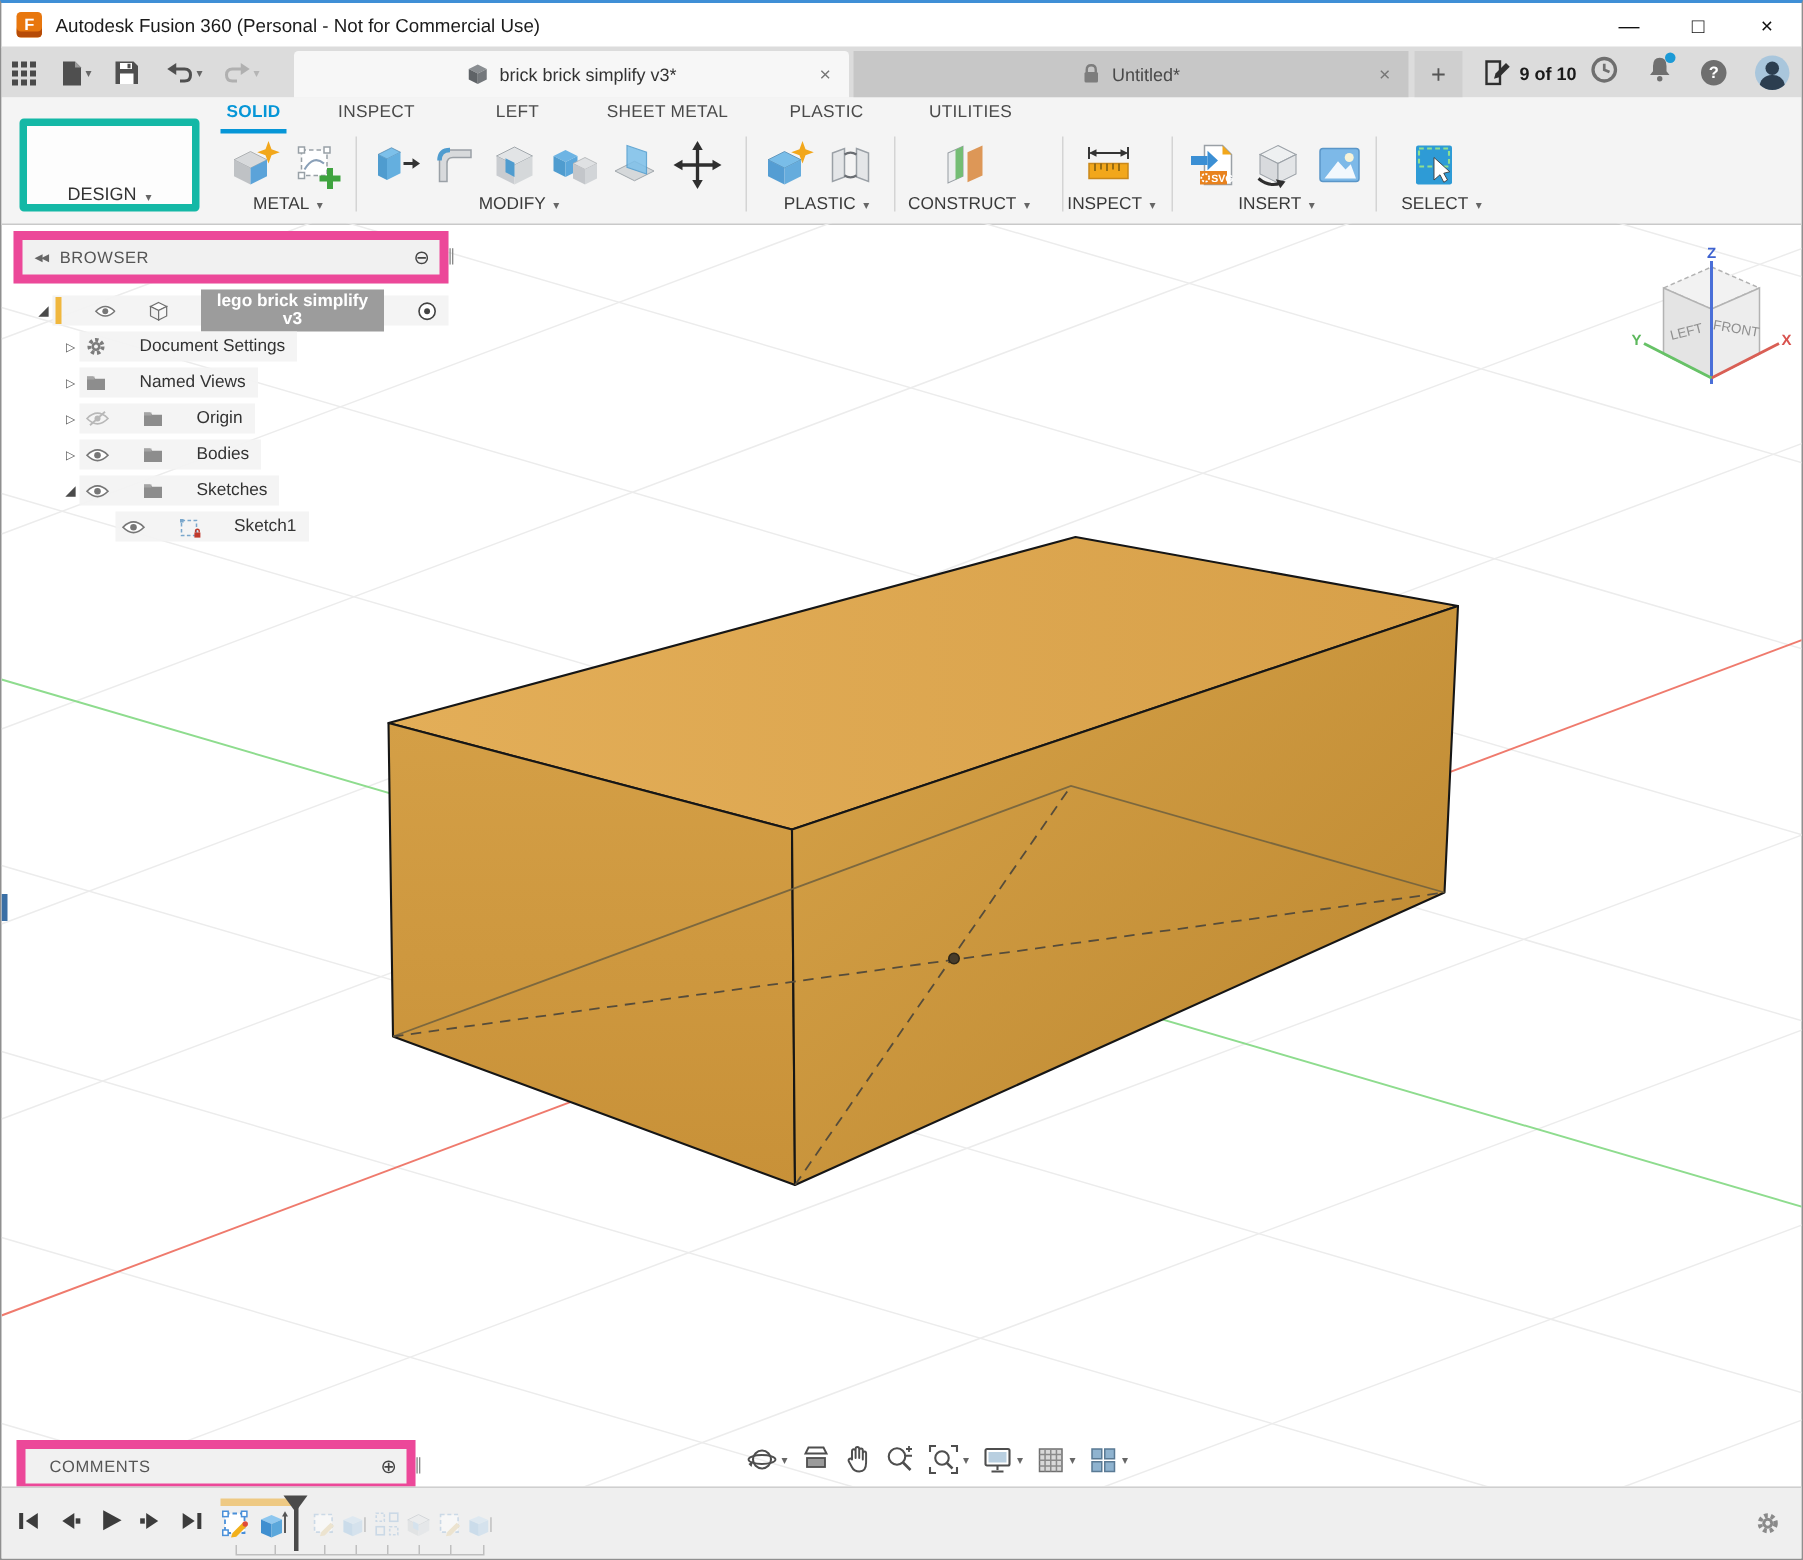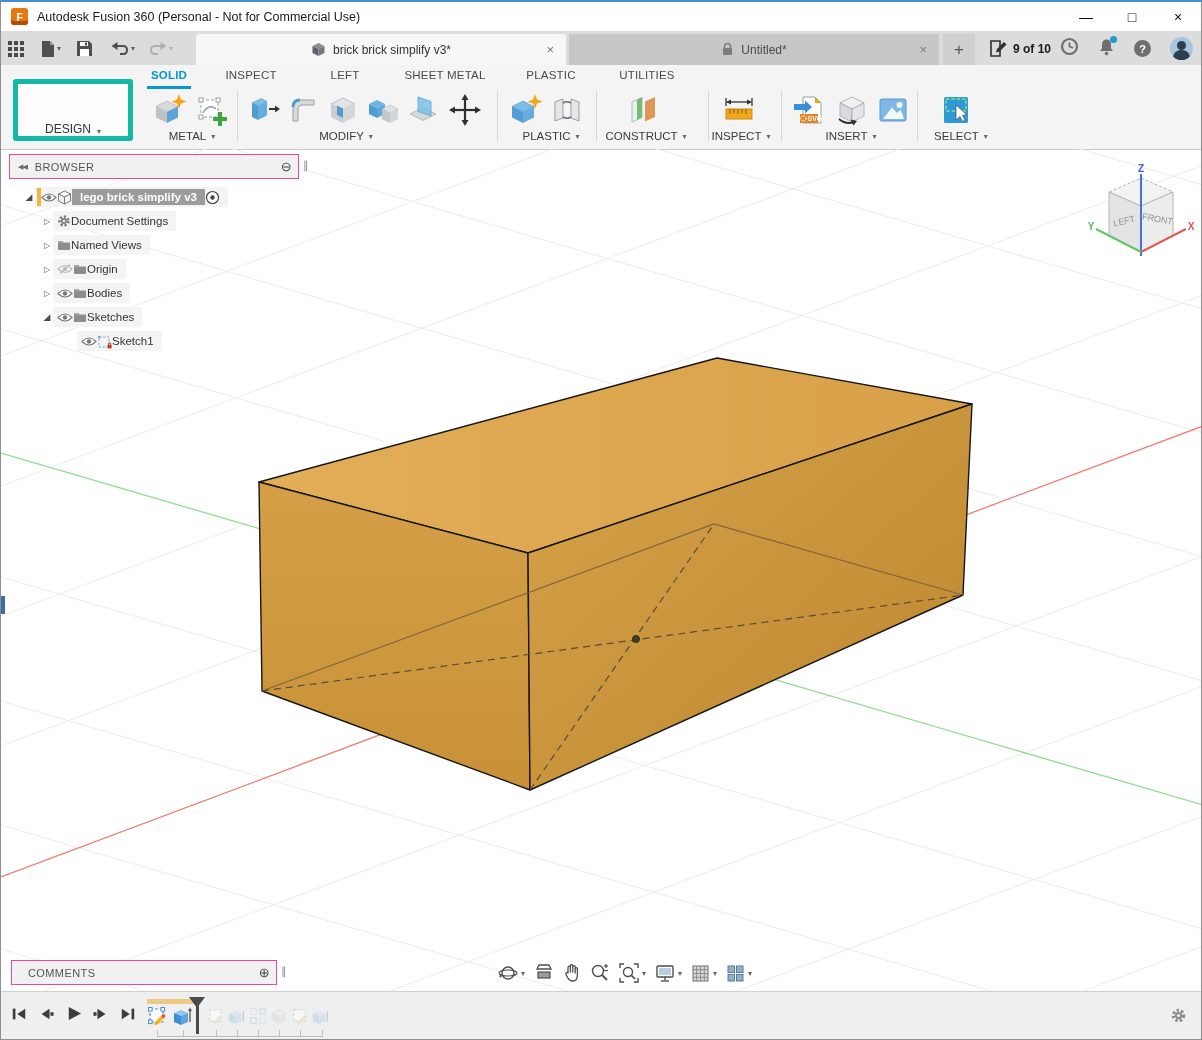--- a/index.html
+++ b/index.html
@@ -52,28 +52,28 @@
         letter-spacing:.2px;}
   .rtab.active{color:#0696d7;font-weight:bold;}
   .runderline{position:absolute;left:146px;top:21px;width:44px;height:3px;background:#0696d7;}
   .ricon{position:absolute;top:25px;width:40px;height:40px;display:flex;align-items:center;justify-content:center;}
   .rlabel{position:absolute;top:64px;height:14px;font-size:11.5px;color:#3a3a3a;text-align:center;
           display:flex;align-items:center;justify-content:center;gap:4px;}
   .rsep{position:absolute;top:26px;width:1px;height:50px;background:#d4d4d4;}
 
   
   .browser{position:absolute;left:8px;top:152px;width:290px;}
-  .panelhead{height:23px;background:#f1f1f1;border:1px solid #ec4899;display:flex;
+  .panelhead{height:23px;background:#f1f1f1;border:6px solid #ec4899;display:flex;
              align-items:center;font-size:11px;color:#555;letter-spacing:.4px;position:relative;}
   .panelhead .ph-collapse{margin:0 8px 0 8px;font-size:7px;color:#666;letter-spacing:-1px;}
   .ph-right{position:absolute;right:6px;display:flex;align-items:center;gap:6px;font-size:13px;color:#444;}
   .ph-grip{position:absolute;right:-11px;top:4px;font-size:11px;color:#888;}
   .brow{display:flex;align-items:center;height:24px;font-size:11.5px;color:#333;}
   .bchip{display:inline-flex;align-items:center;height:20px;background:rgba(243,243,243,.92);
-         padding:0 8px 0 4px;gap:0;text-align:center;}
+         padding:0 8px 0 4px;gap:22px;text-align:center;}
   .btri{width:12px;text-align:center;font-size:8px;color:#555;flex:0 0 12px;}
   .btri.exp{font-size:9px;color:#4a4a4a;}
   .rootlabel{background:#9c9c9c;color:#fff;font-weight:bold;padding:2px 8px;}
   .ybar{width:4px;height:18px;background:#f0b73e;}
 
   
   .comments{position:absolute;left:10px;top:958px;width:266px;}
 
   
   .navbar{position:absolute;left:497px;top:958px;height:26px;display:flex;align-items:center;gap:9px;}

